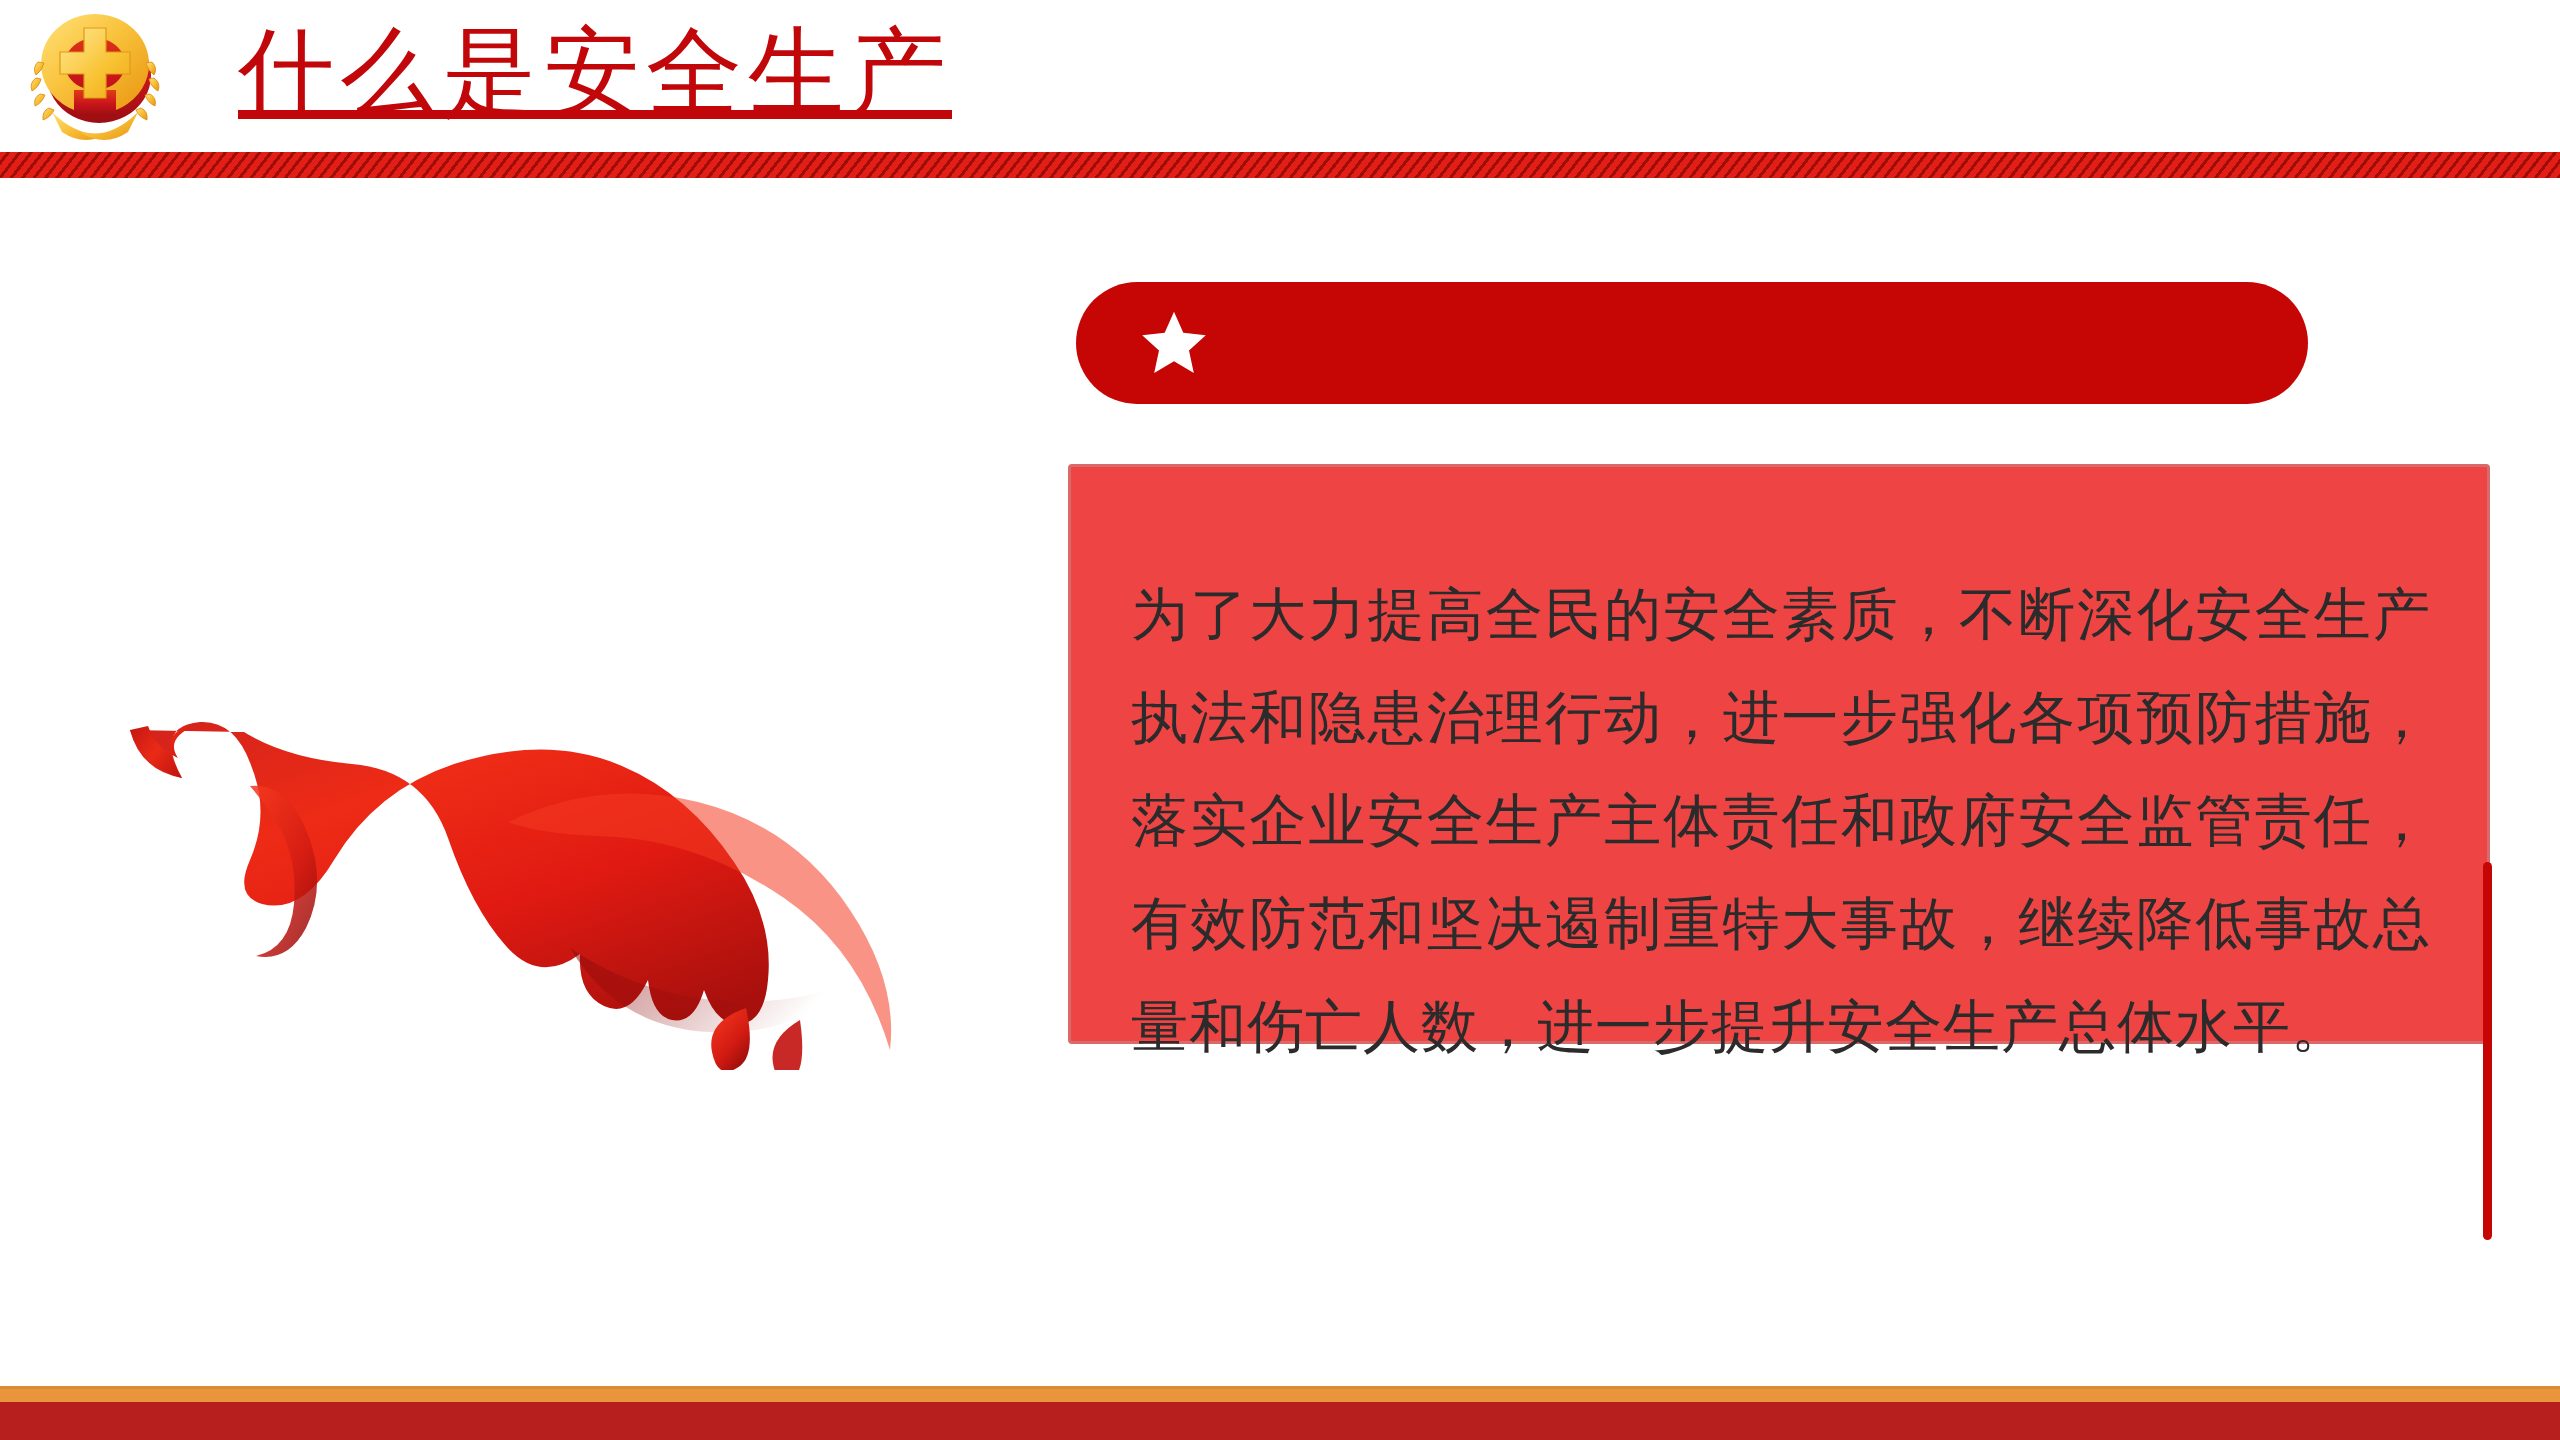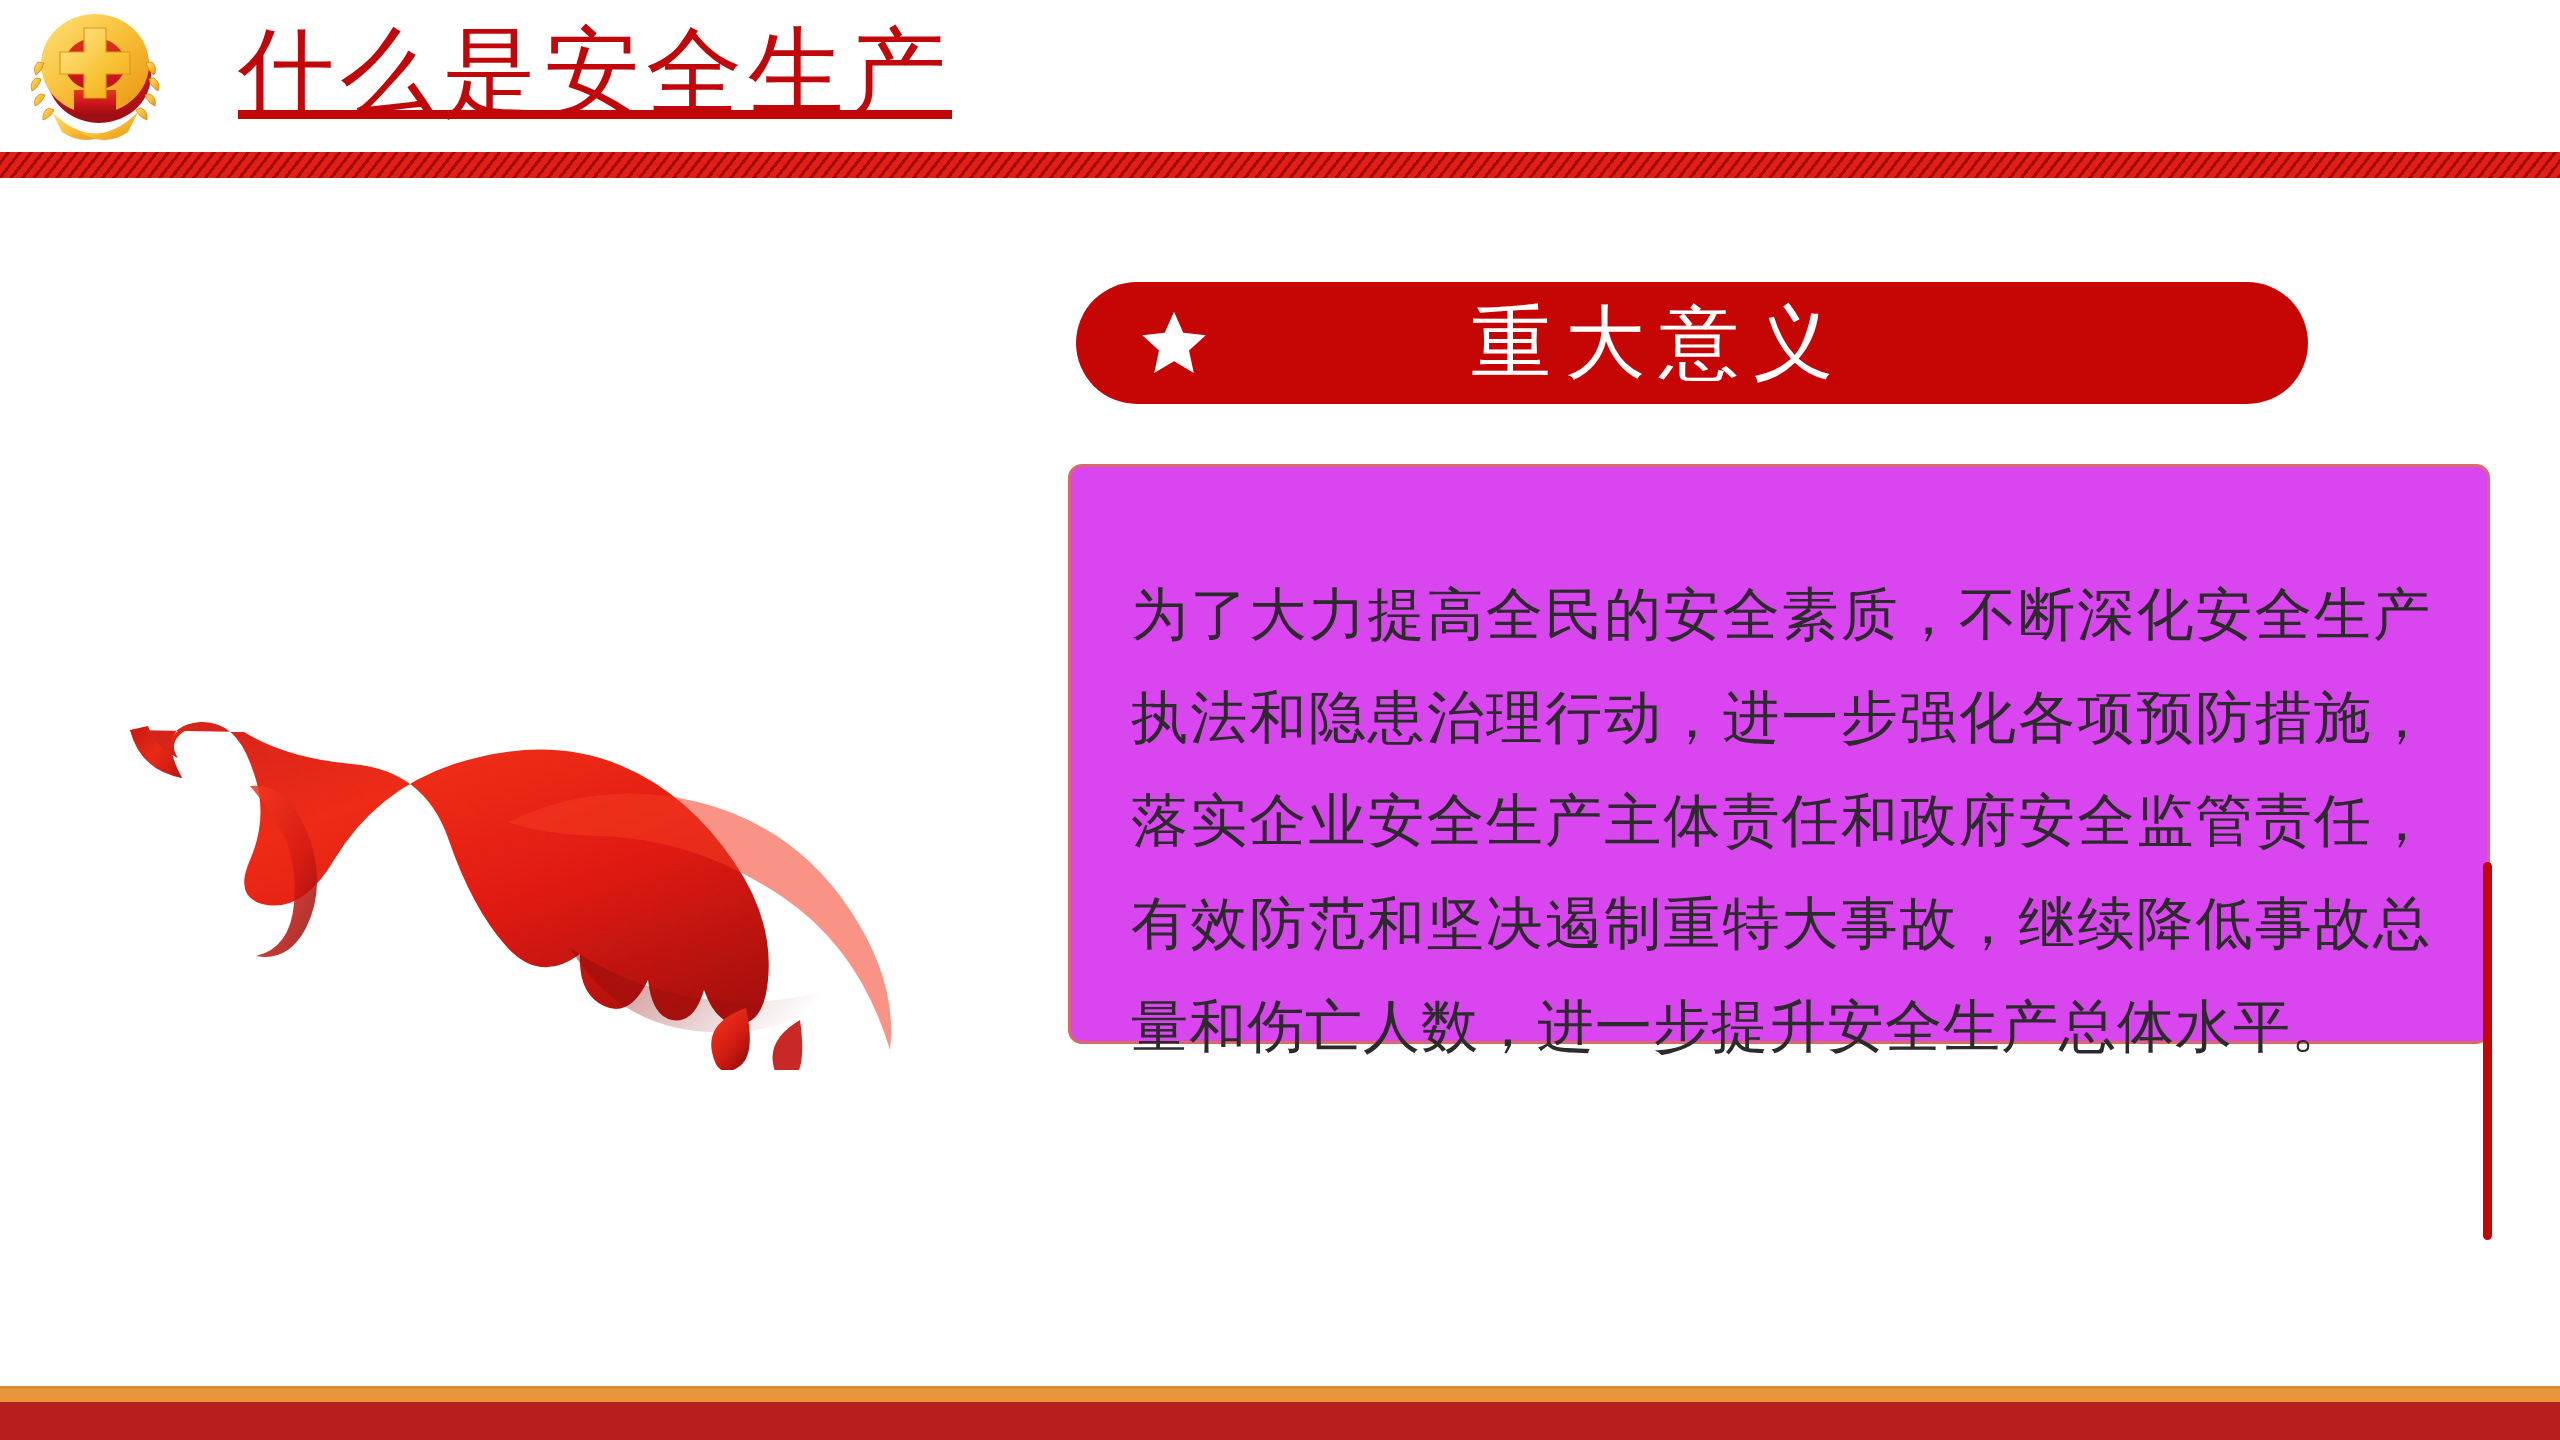--- a/index.html
+++ b/index.html
@@ -111,22 +111,22 @@
     white-space: nowrap;
   }
 
   .content-card {
     position: absolute;
     left: 0;
     top: 182px;
     width: 1422px;
     height: 580px;
     border: 3px solid #D96A6A;
-    border-radius: 14px;
-    background: #d946ef;
+    border-radius: 4px;
+    background: #ef4444;
     box-sizing: border-box;
   }
   .content-card-accent {
     position: absolute;
     right: -5px;
     top: 395px;
     width: 9px;
     height: 378px;
     background: #C60505;
     border-radius: 5px;
@@ -302,21 +302,20 @@
     <path d="M700 330 q6 42 -4 56 q-14 18 -22 -8 q-8 -28 26 -48 z" fill="#C3120E" opacity="0.9"></path>
   </svg>
 </div>
 
 <div class="content-column">
 
   <div class="section-banner">
     <svg class="banner-star" viewBox="0 0 24 24" aria-hidden="true">
       <path d="M12 1.6 L15.1 8.6 L22.6 9.4 L17 14.5 L18.6 22 L12 18.1 L5.4 22 L7 14.5 L1.4 9.4 L8.9 8.6 Z" fill="currentColor"></path>
     </svg>
-    <div class="banner-title">重大意义</div>
   </div>
 
   <div class="content-card">
     <div class="card-body-text">为了大力提高全民的安全素质，不断深化安全生产执法和隐患治理行动，进一步强化各项预防措施，落实企业安全生产主体责任和政府安全监管责任，有效防范和坚决遏制重特大事故，继续降低事故总量和伤亡人数，进一步提升安全生产总体水平。</div>
     <div class="content-card-accent"></div>
   </div>
 
 </div>
 
 <div class="footer-gold"></div>

